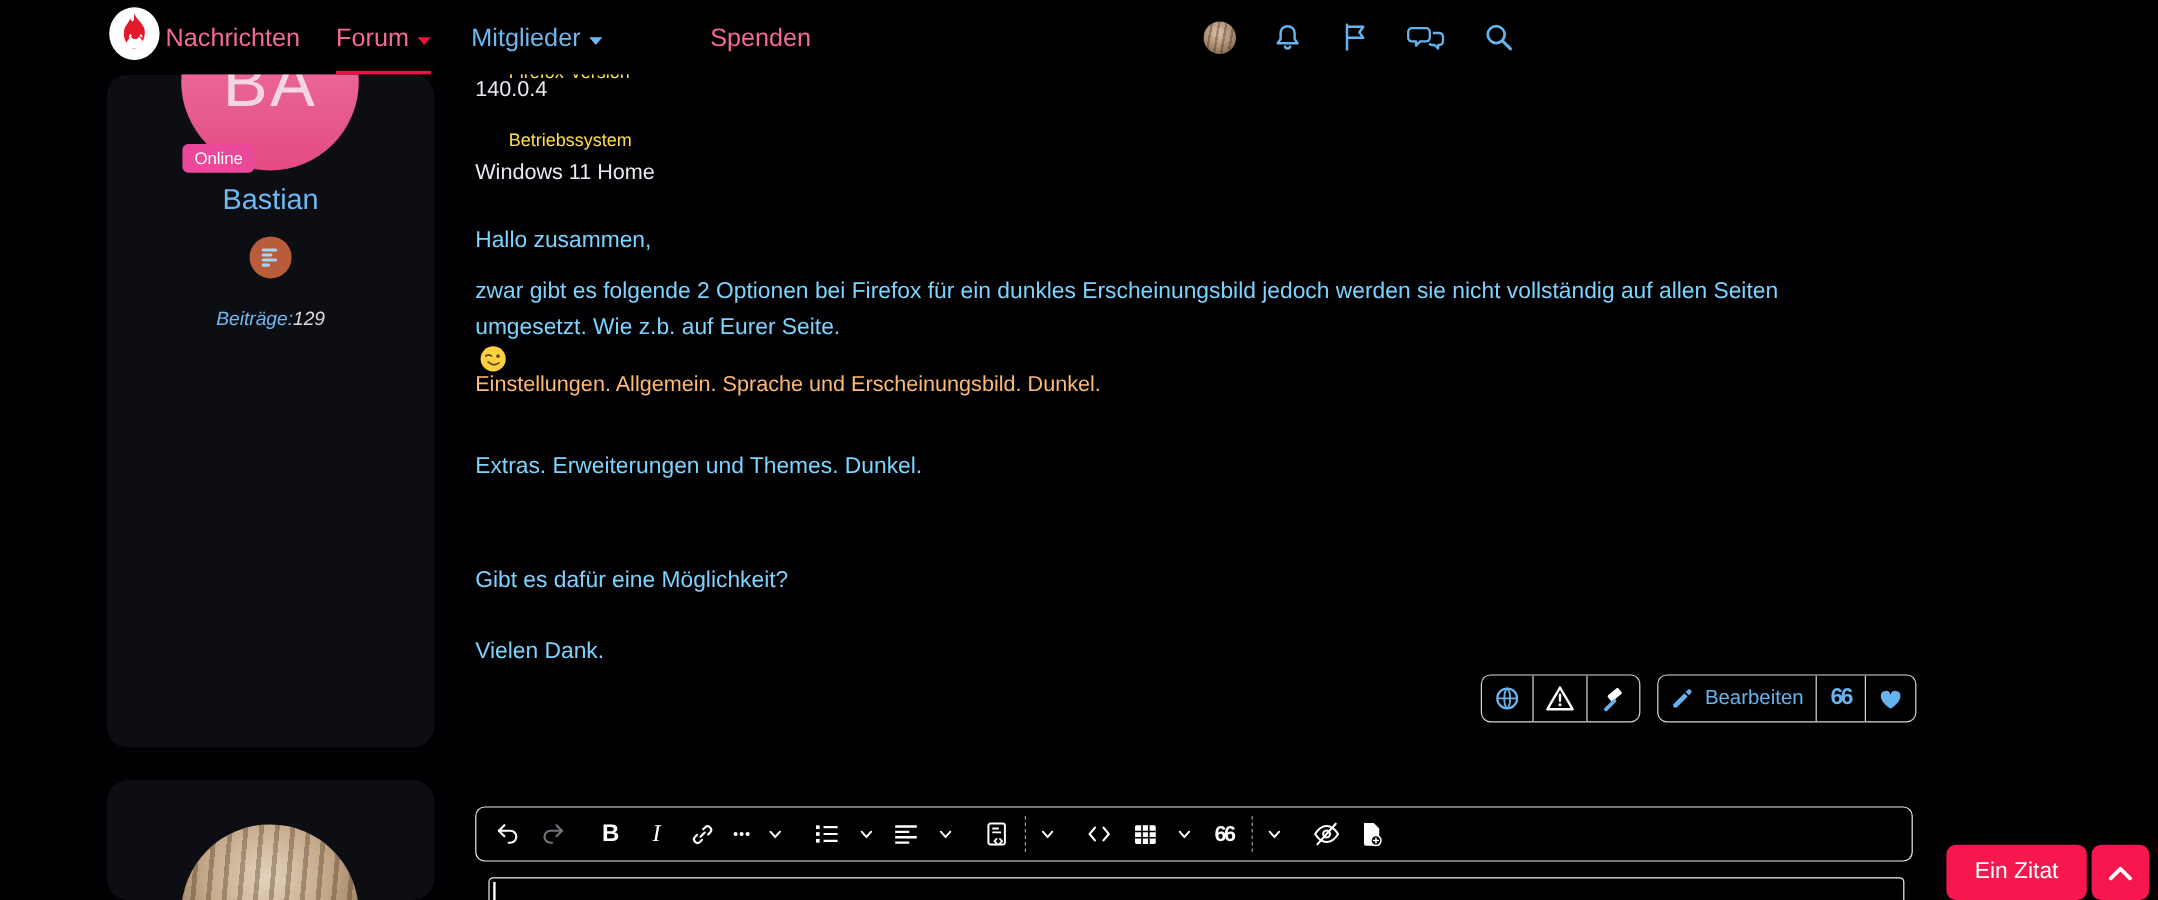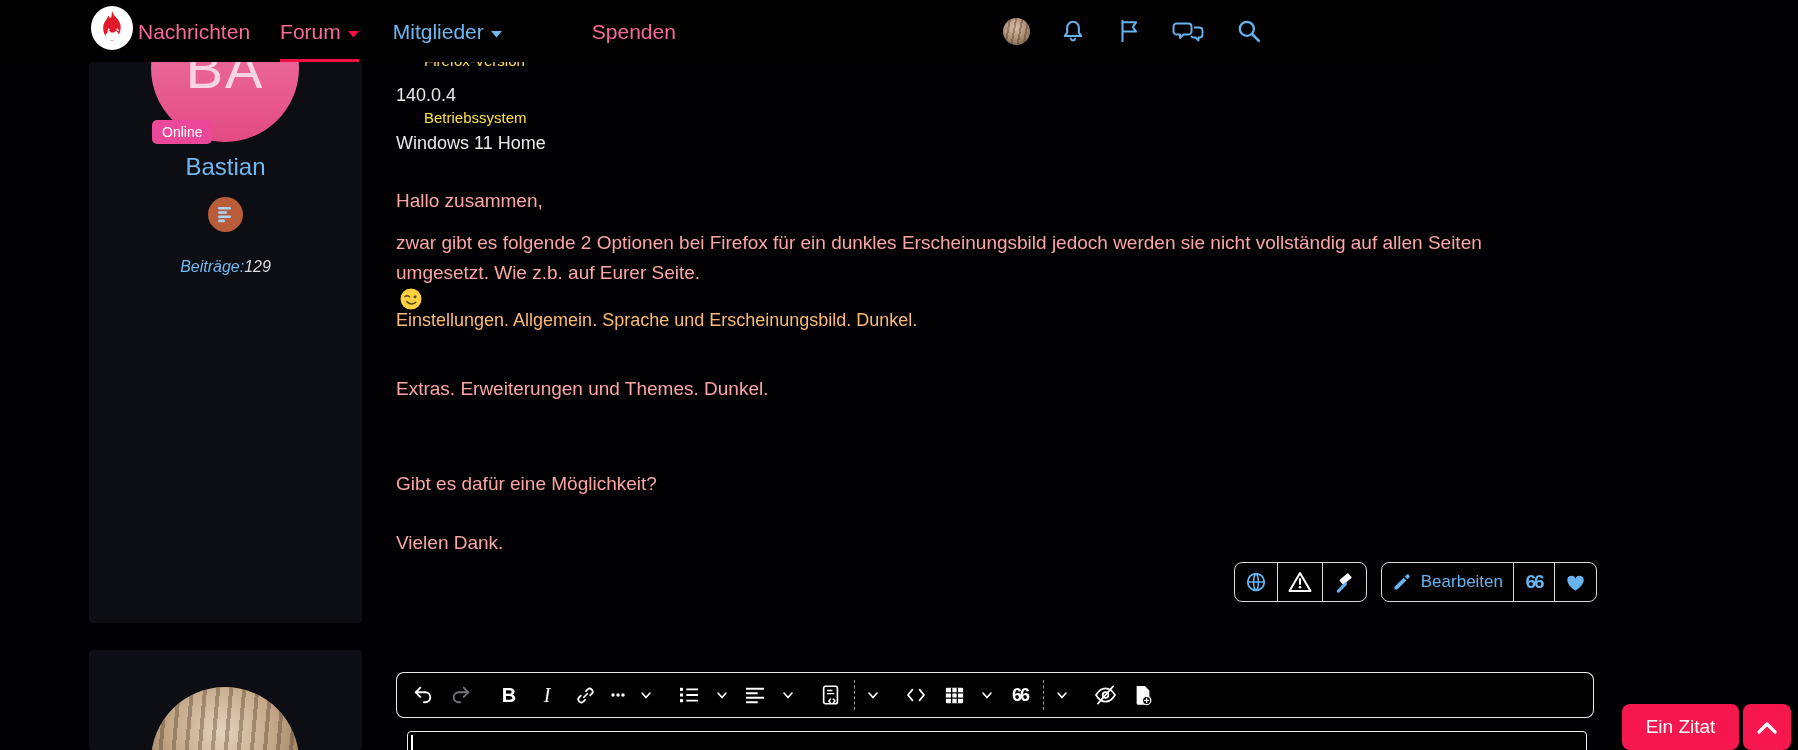--- a/index.html
+++ b/index.html
@@ -17,21 +17,21 @@
   .nav-link.blue{color:#6fb9f2;}
   .nav-right{position:absolute;right:186px;top:0;height:62px;display:flex;align-items:center;gap:30px;color:#66b3f0;}
   .nav-icon{width:26px;height:26px;cursor:pointer;display:block;}
   .cat-avatar{width:27px;height:27px;border-radius:50%;cursor:pointer;
     background:radial-gradient(circle at 45% 35%, #d8c3ab 0%, #b29478 45%, #6e573f 100%);
     background-blend-mode:multiply;position:relative;overflow:hidden;}
   .cat-avatar::after{content:"";position:absolute;inset:0;
     background:repeating-linear-gradient(100deg, rgba(60,40,25,.35) 0 2px, transparent 2px 6px);}
 
   
-  .card{position:absolute;left:89px;width:273px;background:#0d0d14;border-radius:4px;}
+  .card{position:absolute;left:89px;width:273px;background:#0d0d14;border-radius:18px;}
   .card1{top:62px;height:561px;}
   .card2{top:650px;height:100px;overflow:hidden;}
   .big-avatar{position:absolute;left:62px;top:-68px;width:148px;height:148px;border-radius:50%;
     background:linear-gradient(180deg,#ef7ba6 0%,#e34b82 100%);
     display:flex;align-items:center;justify-content:center;cursor:pointer;
     color:#f6d5e2;font-size:56px;letter-spacing:2px;font-weight:400;}
   .online-badge{position:absolute;left:63px;top:58px;background:#ec4899;color:#fff;
     font-size:14px;padding:4px 10px;border-radius:5px;}
   .username{position:absolute;left:0;top:91px;width:100%;text-align:center;
     color:#6fb9f2;font-size:24px;cursor:pointer;}
@@ -44,21 +44,21 @@
   .cat-big{position:absolute;left:62px;top:37px;width:148px;height:148px;border-radius:50%;
     background:radial-gradient(circle at 48% 30%, #e3d2bc 0%, #c4a888 40%, #8a6f52 78%, #5d4832 100%);
     overflow:hidden;cursor:pointer;}
   .cat-big::after{content:"";position:absolute;inset:0;
     background:repeating-linear-gradient(95deg, rgba(70,48,28,.35) 0 4px, transparent 4px 13px);}
 
   
   .main{position:absolute;left:396px;top:0;width:1201px;}
   .field-label{position:absolute;font-size:15px;color:#fde047;margin-left:28px;}
   .field-value{position:absolute;font-size:18px;color:#eaeaee;}
-  .para{position:absolute;font-size:19px;color:#fca5a5;line-height:30px;width:1140px;}
+  .para{position:absolute;font-size:19px;color:#7dd3fc;line-height:30px;width:1140px;}
   .post-h1{position:absolute;font-size:18px;font-weight:400;color:#fdba74;}
   .emoji{vertical-align:-5px;margin-left:4px;}
 
   
   .actions{position:absolute;left:0;top:562px;width:1201px;display:flex;justify-content:flex-end;gap:14px;}
   .btn-group{display:flex;border:1px solid #d9d9d9;border-radius:8px;overflow:hidden;background:#000;}
   .act-btn{height:38px;min-width:41px;display:flex;align-items:center;justify-content:center;
     cursor:pointer;color:#66b3f0;border-right:1px solid #d9d9d9;padding:0 10px;box-sizing:border-box;}
   .act-btn:last-child{border-right:none;}
   .act-btn .label{font-size:17px;margin-left:9px;color:#66b3f0;}
@@ -168,21 +168,21 @@
       <span class="stat-value">129</span>
     </div>
   </div>
 
   <div class="card card2">
     <div class="cat-big"></div>
   </div>
 
   <div class="main">
     <div class="field-label" style="top:52px">Firefox-Version</div>
-    <div class="field-value" style="top:85px">140.0.4</div>
+    <div class="field-value" style="top:64px">140.0.4</div>
     <div class="field-label" style="top:109px">Betriebssystem</div>
     <div class="field-value" style="top:133px">Windows 11 Home</div>
 
     <div class="para" style="top:186px">Hallo zusammen,</div>
 
     <div class="para" style="top:228px">
       <span>zwar gibt es folgende 2 Optionen bei Firefox für ein dunkles Erscheinungsbild jedoch werden sie nicht vollständig auf allen Seiten umgesetzt. Wie z.b. auf Eurer Seite.</span><svg class="emoji" width="22" height="22" viewBox="0 0 22 22">
         <circle cx="11" cy="11" r="10.5" fill="#fcd03e"></circle>
         <circle cx="15" cy="8.8" r="1.5" fill="#5c4a1e"></circle>
         <path d="M4.8 8.8 q2.4 -2 4.8 0" fill="none" stroke="#5c4a1e" stroke-width="1.4" stroke-linecap="round"></path>

